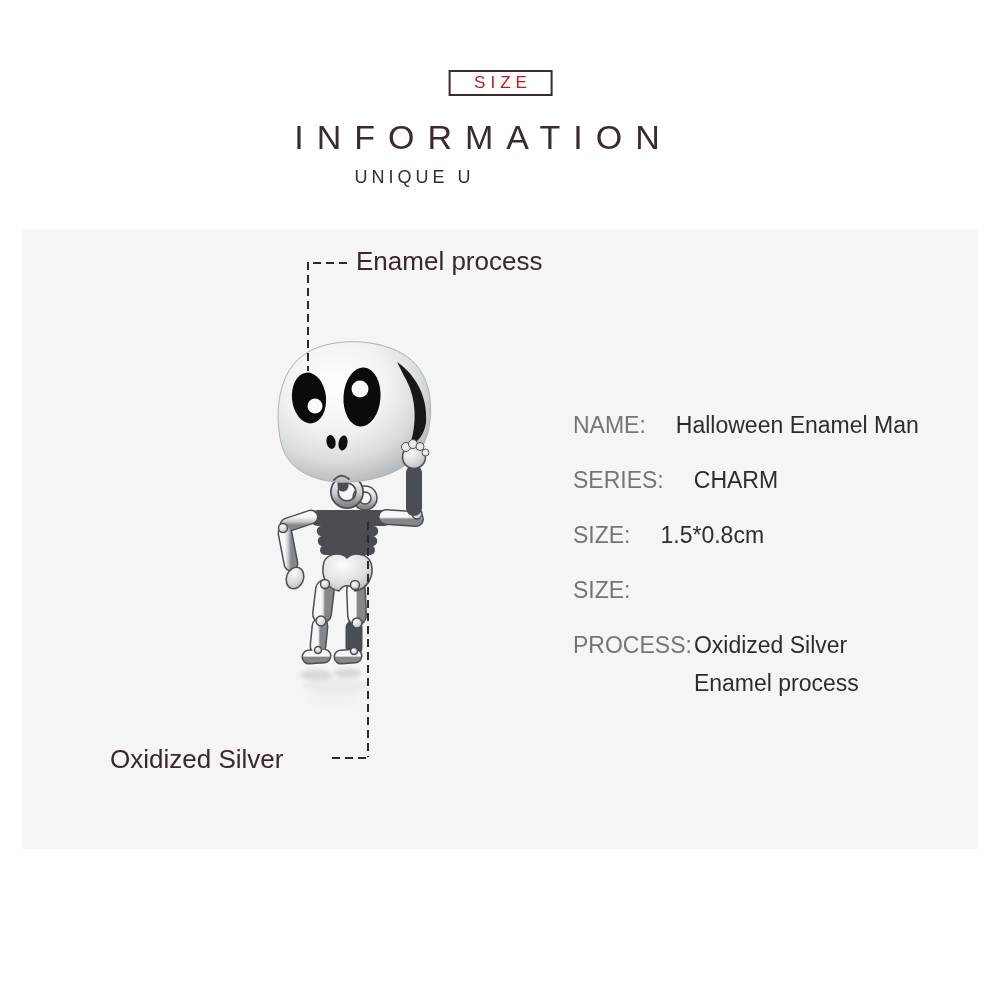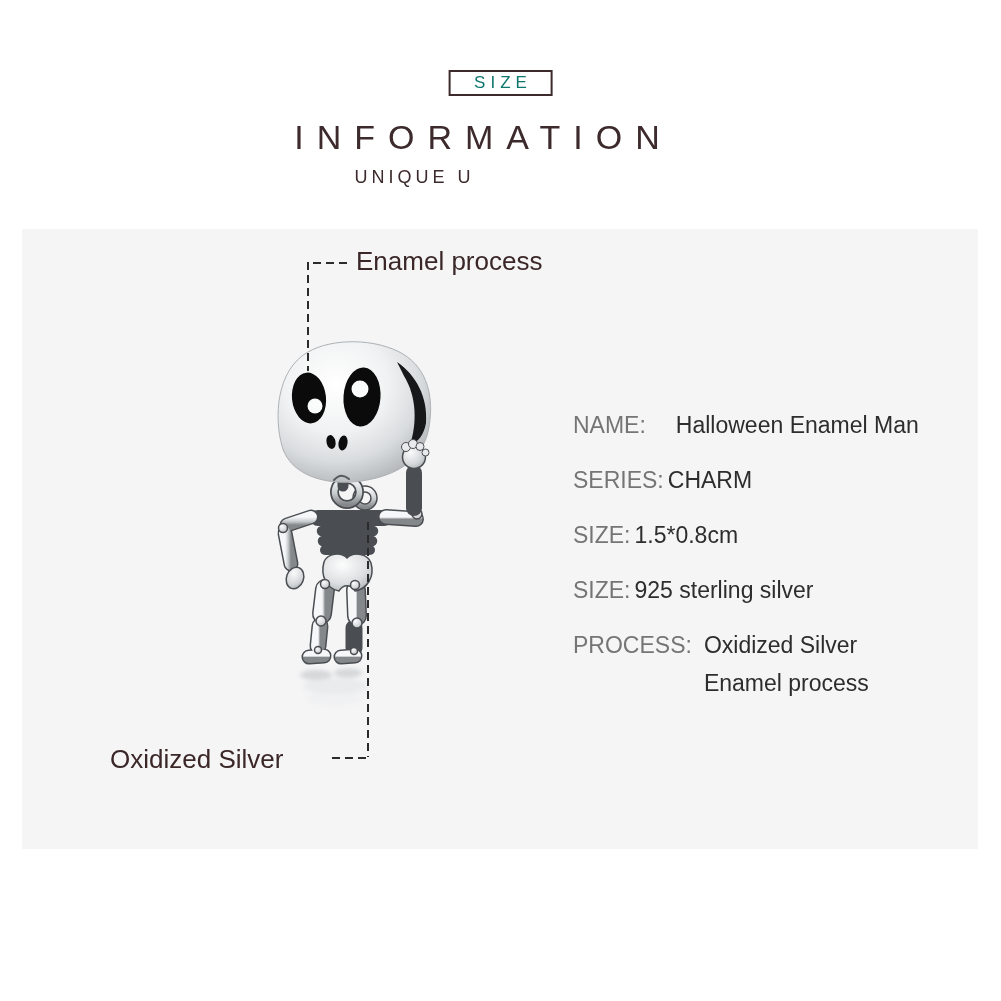--- a/index.html
+++ b/index.html
@@ -1,21 +1,21 @@
 <!DOCTYPE html>
 <html><head>
 <meta charset="utf-8">
 <style>
   html,body{margin:0;padding:0;width:1001px;height:1001px;background:#ffffff;overflow:hidden;}
   body{position:relative;font-family:"Liberation Sans","DejaVu Sans",sans-serif;}
 
   
   .size-badge{
     position:absolute;top:70px;left:50%;transform:translateX(-50%);
-    border:2px solid #3c2a2c;color:#0f766e;
+    border:2px solid #3c2a2c;color:#b91c1c;
     font-size:17px;letter-spacing:5px;line-height:19px;
     padding:1px 19px 2px 24px;white-space:nowrap;
   }
   .main-title{
     position:absolute;top:116px;left:0;width:954px;box-sizing:border-box;
     text-align:center;padding-left:13px;
     font-size:34px;letter-spacing:13px;line-height:42px;color:#3c2a2c;
   }
   .sub-title{
     position:absolute;top:164px;left:0;width:825px;box-sizing:border-box;
@@ -33,23 +33,23 @@
   .charm-svg{position:absolute;left:240px;top:330px;width:260px;height:400px;}
   .connector-svg{position:absolute;left:0;top:0;width:1001px;height:1001px;pointer-events:none;}
 
   
   .annotation{position:absolute;font-size:26px;line-height:30px;color:#3b2728;white-space:nowrap;}
   .ann-enamel{left:356px;top:246px;}
   .ann-oxidized{left:110px;top:744px;}
 
   
   .specs{position:absolute;left:573px;top:413px;}
-  .spec-row{display:flex;gap:4px;margin-bottom:30px;font-size:23px;line-height:25px;white-space:nowrap;}
+  .spec-row{display:flex;gap:30px;margin-bottom:30px;font-size:23px;line-height:25px;white-space:nowrap;}
   .spec-row.wide{gap:30px;}
-  .spec-row.tight{gap:12px;}
+  .spec-row.tight{gap:2px;}
   .spec-label{color:#757575;}
   .spec-value{color:#2d2d2d;}
   .spec-value .line2{display:block;margin-top:13px;}
 </style>
 </head>
 <body>
 
 <div class="size-badge">SIZE</div>
 <div class="main-title">INFORMATION</div>
 <div class="sub-title">UNIQUE U</div>
@@ -207,21 +207,20 @@
   <div class="spec-row">
     <span class="spec-label">SERIES:</span>
     <span class="spec-value">CHARM</span>
   </div>
   <div class="spec-row">
     <span class="spec-label">SIZE:</span>
     <span class="spec-value">1.5*0.8cm</span>
   </div>
   <div class="spec-row">
     <span class="spec-label">SIZE:</span>
-    <span class="spec-value">925 sterling silver</span>
   </div>
   <div class="spec-row tight">
     <span class="spec-label">PROCESS:</span>
     <span class="spec-value">
       <span>Oxidized Silver</span>
       <span class="line2">Enamel process</span>
     </span>
   </div>
 </div>
 

